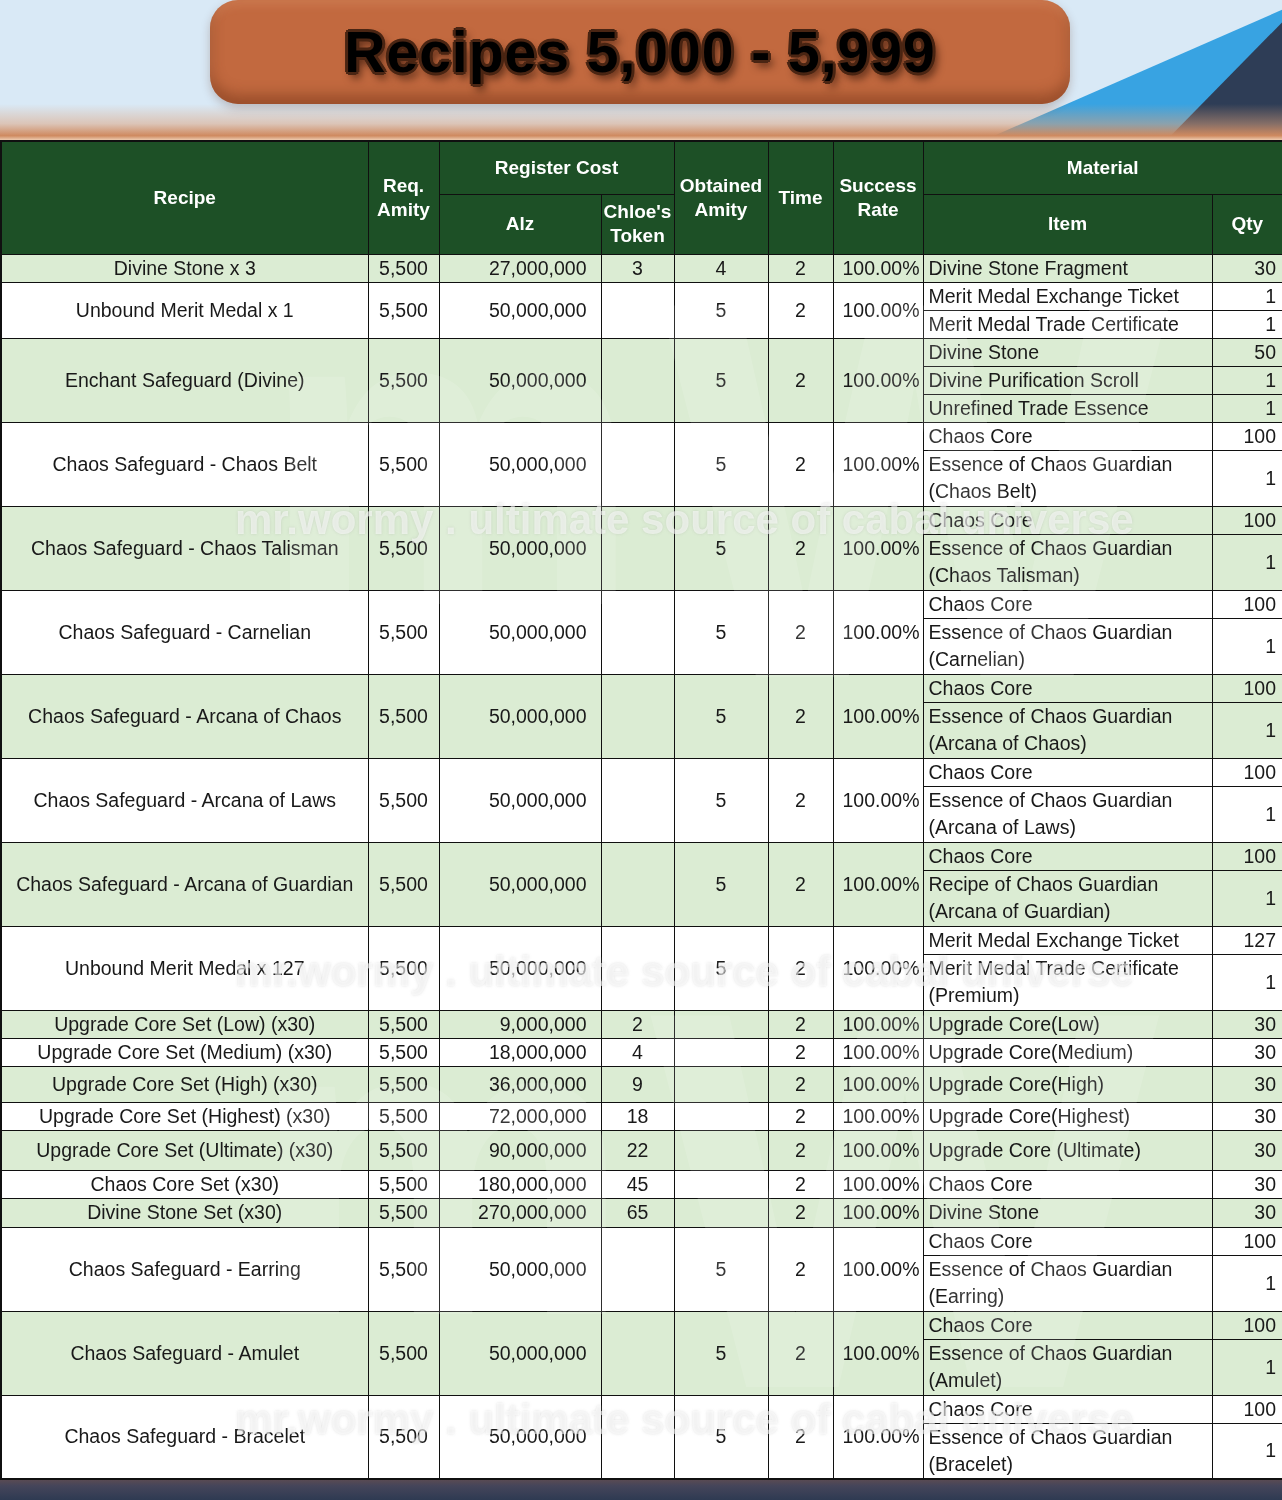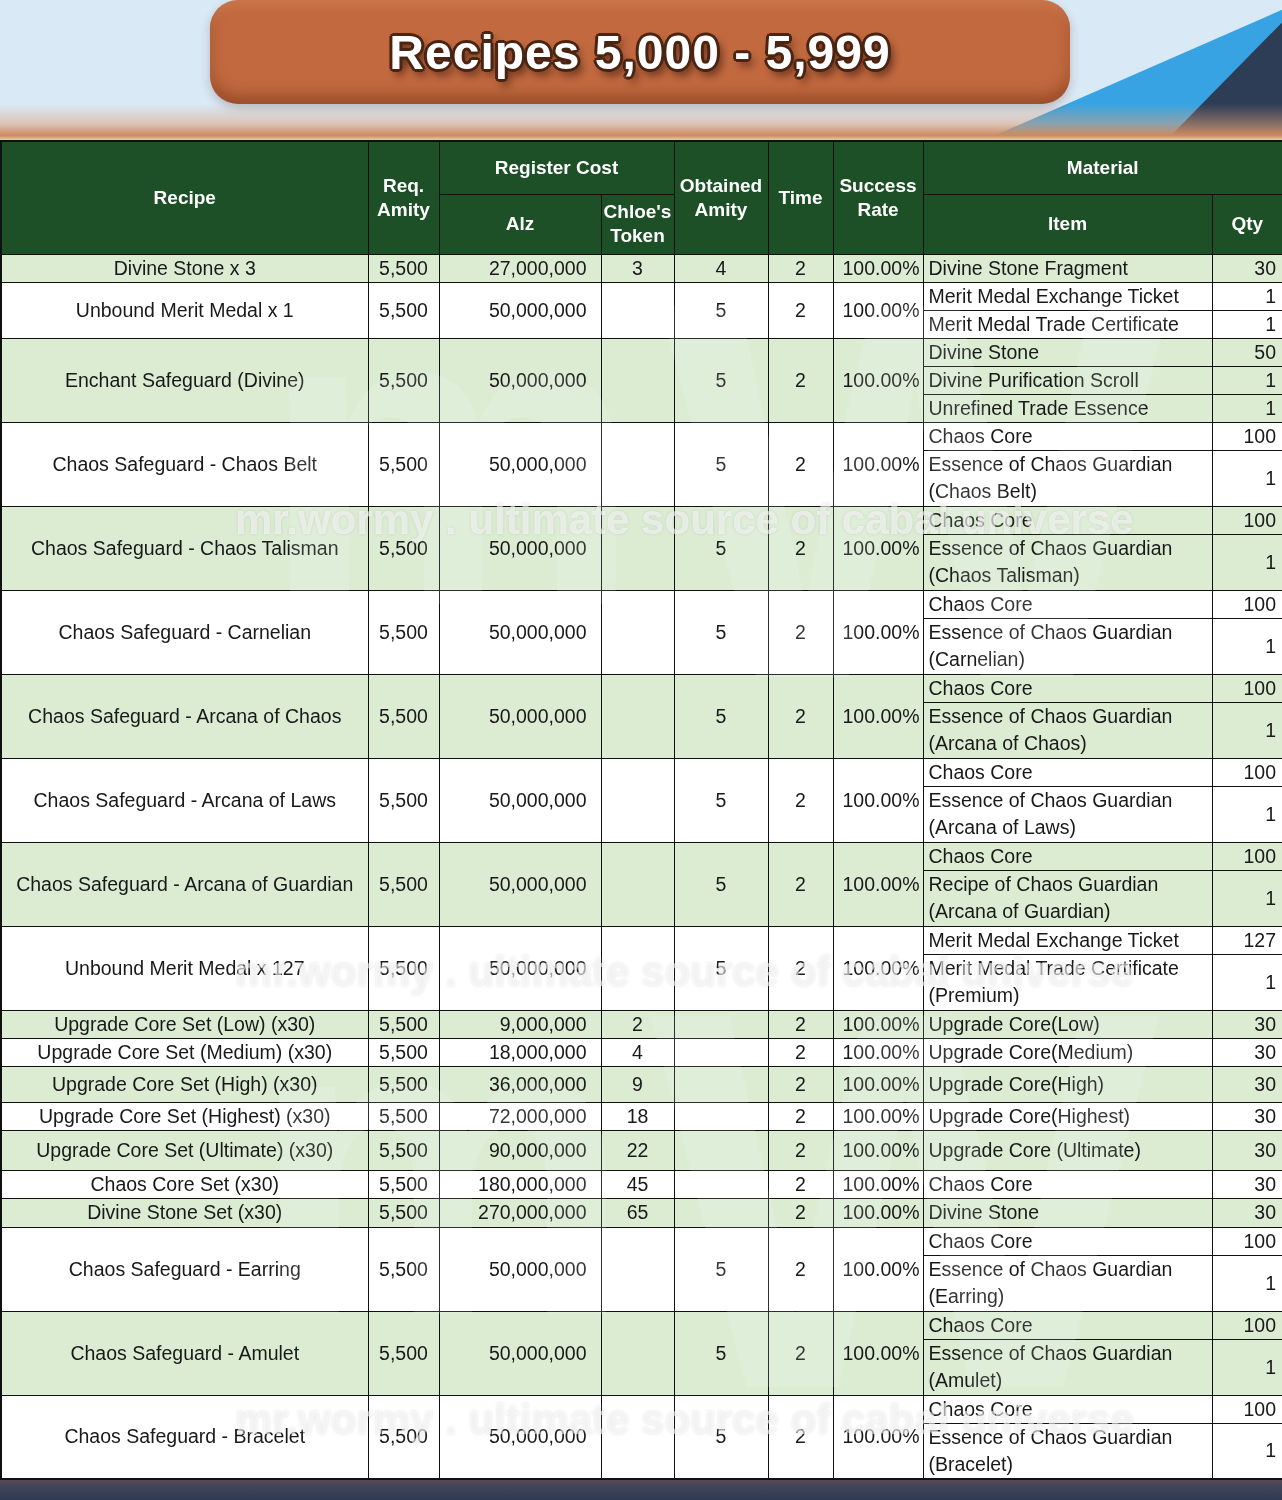--- a/index.html
+++ b/index.html
@@ -17,21 +17,21 @@
               rgba(217,233,246,0) 0%,
               rgba(222,160,120,.50) 55%,
               #cf8a60 88%,
               #eccaae 100%);}
   .banner{position:absolute;top:0;left:210px;width:860px;height:104px;z-index:3;
           background:#c2693f;border-radius:28px;
           display:flex;align-items:center;justify-content:center;
           box-shadow:inset 0 -9px 14px rgba(105,45,18,.45),
                      inset 0 5px 10px rgba(255,195,155,.20),
                      0 4px 10px rgba(90,40,20,.25);}
-  .title{font-size:48px;font-weight:800;color:#ffffff;letter-spacing:1px;white-space:nowrap;
+  .title{font-size:57px;font-weight:800;color:#000000;letter-spacing:1px;white-space:nowrap;
          text-shadow:-2px -2px 0 #4a2513, 2px -2px 0 #4a2513,
                      -2px 2px 0 #4a2513, 2px 2px 0 #4a2513,
                       0 -3px 0 #4a2513, 0 3px 0 #4a2513,
                      -3px 0 0 #4a2513, 3px 0 0 #4a2513,
                       4px 6px 9px rgba(40,15,5,.75);}
 
   
   .tbl{position:absolute;top:140px;left:0;width:1282px;z-index:3;
        border-collapse:collapse;table-layout:fixed;}
   .tbl,.tbl th,.tbl td{border:1px solid #101010;}

